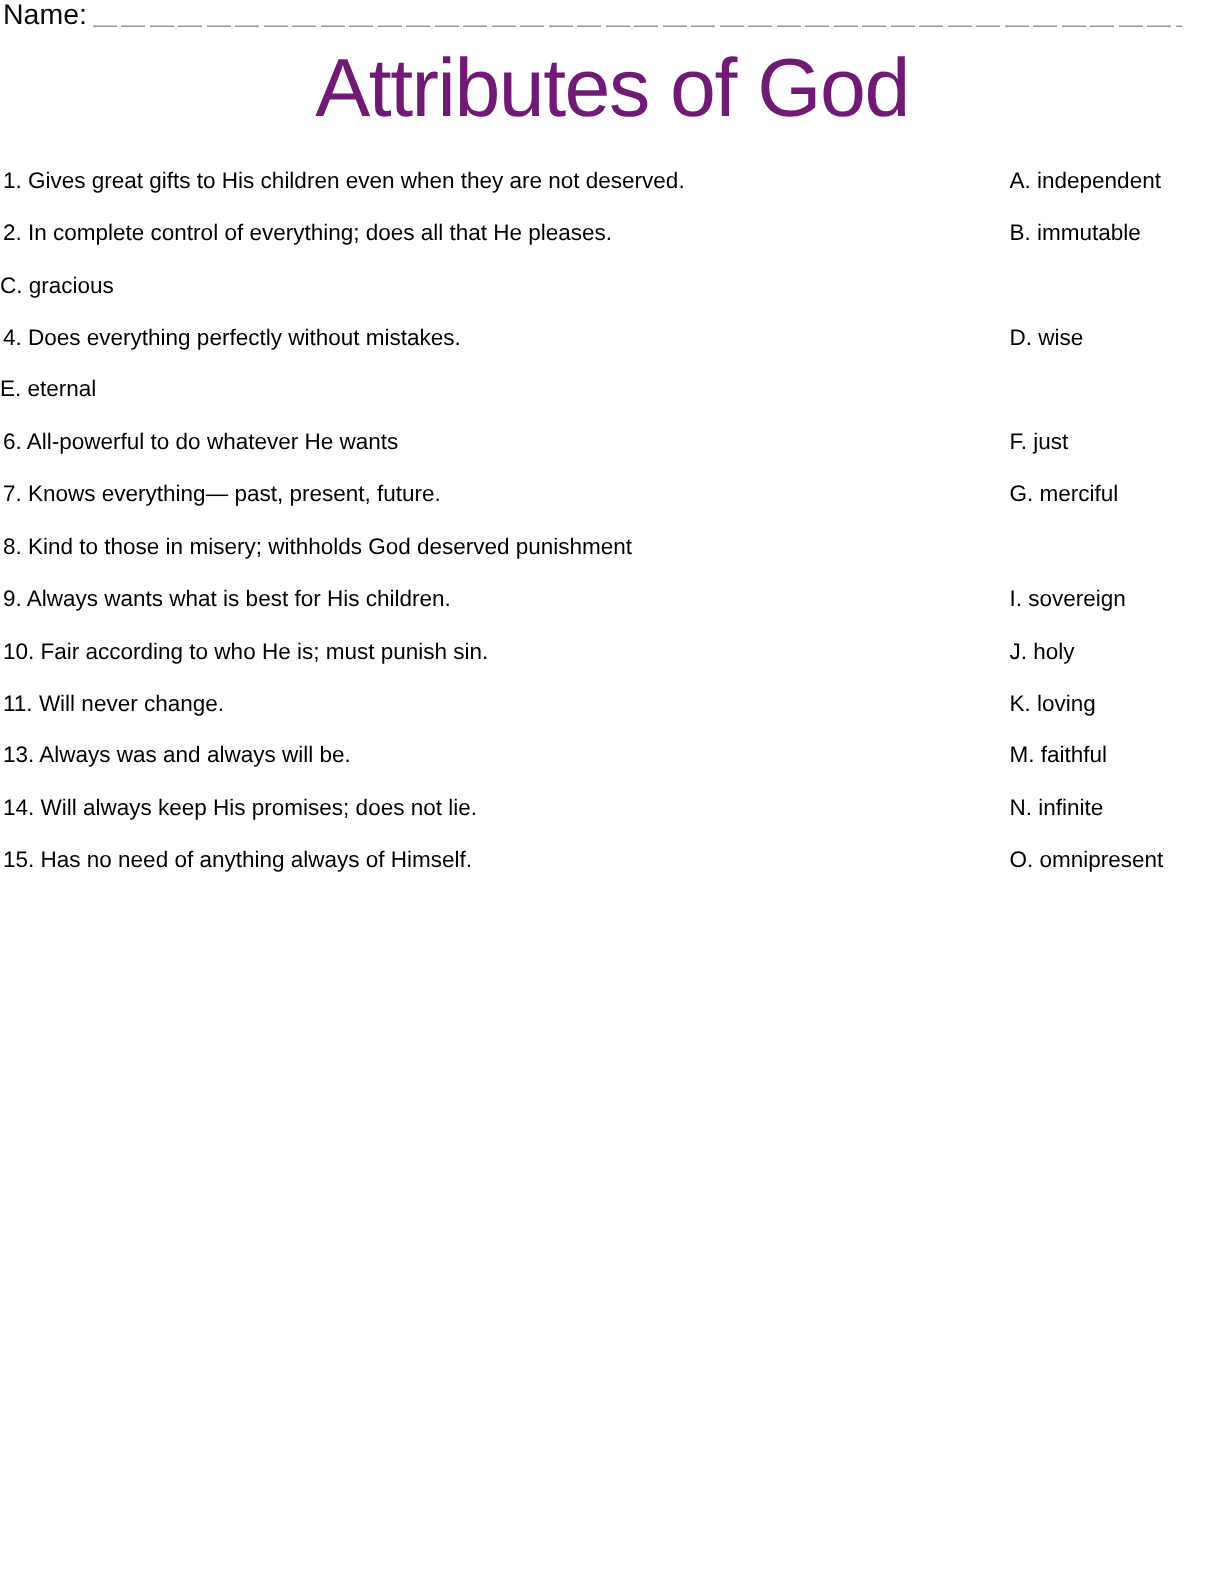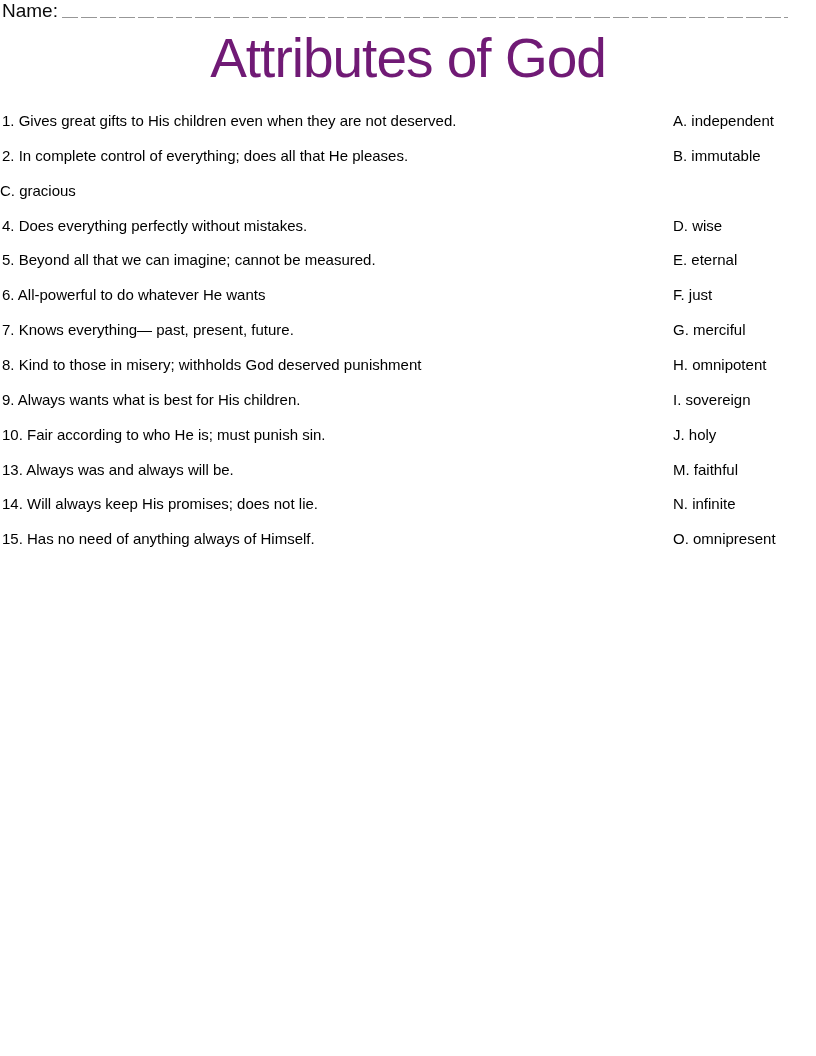--- a/index.html
+++ b/index.html
@@ -90,49 +90,51 @@
     <div class="row">
       <div class="a"><span>C.</span> <span>gracious</span></div>
     </div>
 
     <div class="row">
       <div class="q"><span>4.</span> <span>Does everything perfectly without mistakes.</span></div>
       <div class="a"><span>D.</span> <span>wise</span></div>
     </div>
 
     <div class="row">
-      <div class="q"><span>5.</span> <span>Beyond all that we can imagine; cannot be measured.</span></div>
       <div class="a"><span>E.</span> <span>eternal</span></div>
     </div>
 
     <div class="row">
       <div class="q"><span>6.</span> <span>All-powerful to do whatever He wants</span></div>
       <div class="a"><span>F.</span> <span>just</span></div>
     </div>
 
     <div class="row">
       <div class="q"><span>7.</span> <span>Knows everything— past, present, future.</span></div>
       <div class="a"><span>G.</span> <span>merciful</span></div>
     </div>
 
     <div class="row">
       <div class="q"><span>8.</span> <span>Kind to those in misery; withholds God deserved punishment</span></div>
-      <div class="a"><span>H.</span> <span>omnipotent</span></div>
     </div>
 
     <div class="row">
       <div class="q"><span>9.</span> <span>Always wants what is best for His children.</span></div>
       <div class="a"><span>I.</span> <span>sovereign</span></div>
     </div>
 
     <div class="row">
       <div class="q"><span>10.</span> <span>Fair according to who He is; must punish sin.</span></div>
       <div class="a"><span>J.</span> <span>holy</span></div>
     </div>
 
+    <div class="row">
+      <div class="q"><span>11.</span> <span>Will never change.</span></div>
+      <div class="a"><span>K.</span> <span>loving</span></div>
+    </div>
 
 
     <div class="row">
       <div class="q"><span>13.</span> <span>Always was and always will be.</span></div>
       <div class="a"><span>M.</span> <span>faithful</span></div>
     </div>
 
     <div class="row">
       <div class="q"><span>14.</span> <span>Will always keep His promises; does not lie.</span></div>
       <div class="a"><span>N.</span> <span>infinite</span></div>

